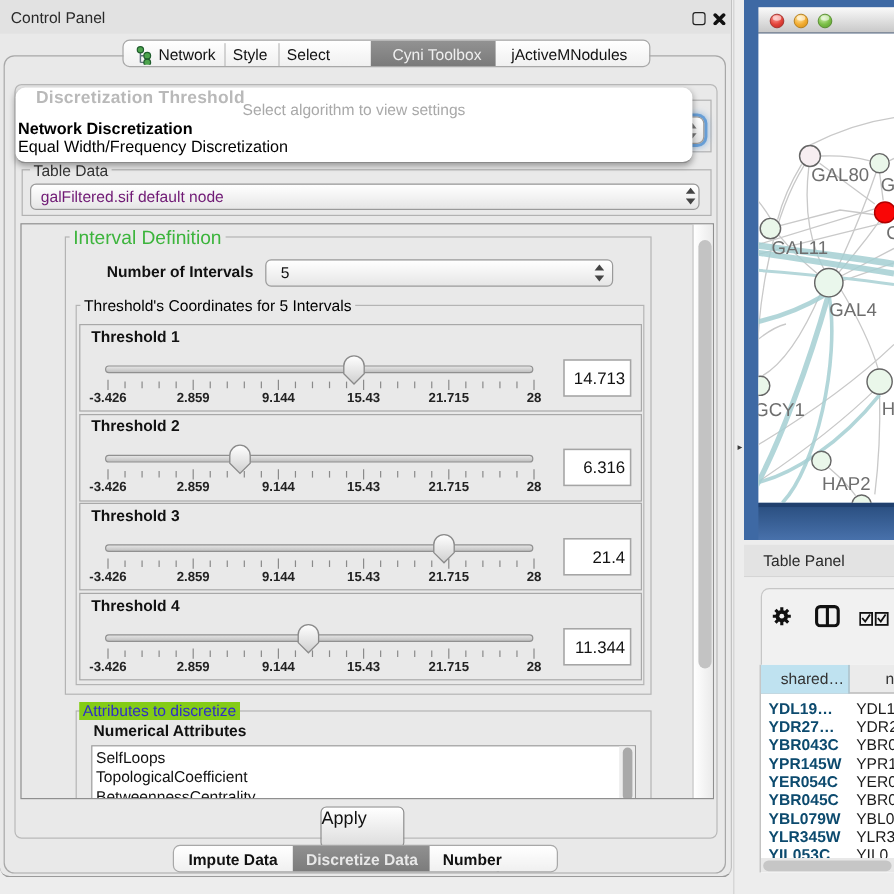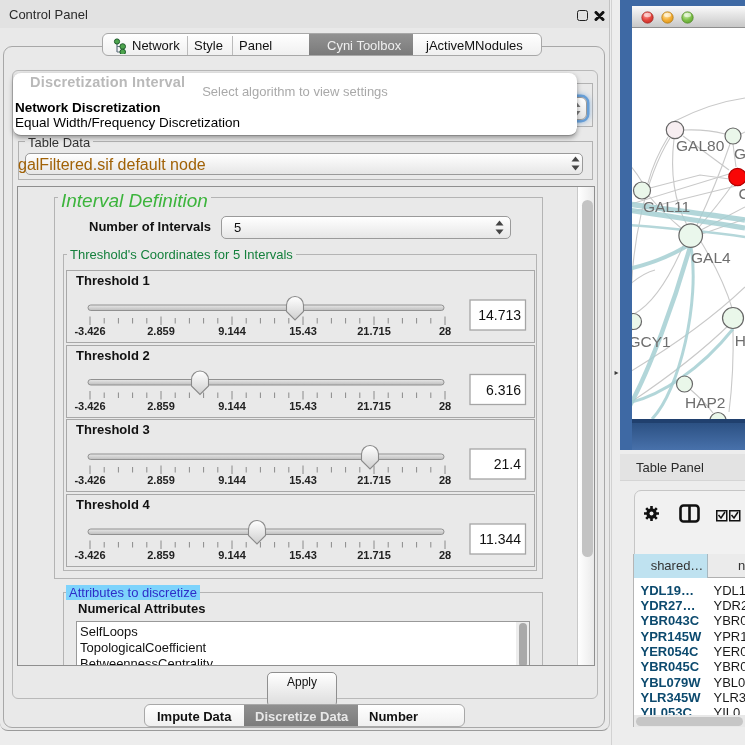--- a/index.html
+++ b/index.html
@@ -22,21 +22,21 @@
 
   <div class="abs" style="left:3px;top:46px;width:602px;height:682px;background:#e9e9e9;border:1.5px solid #a8a8a8;border-radius:9px;"></div>
   <div class="abs" style="left:12px;top:70px;width:586px;height:629px;background:#e9e9e9;border:1px solid #b9b9b9;border-radius:6px;"></div>
 
   <div class="abs" style="left:86px;top:33px;width:440px;height:23px;background:linear-gradient(#ffffff,#f0f0f0);border:1px solid #a8a8a8;border-radius:6px;overflow:hidden;font-size:13px;color:#111;margin-left:16px;">
     <div class="abs" style="left:84px;top:2px;width:1px;height:19px;background:#bbb;"></div>
     <div class="abs" style="left:129px;top:2px;width:1px;height:19px;background:#bbb;"></div>
     <div class="abs" style="left:206px;top:0;width:104px;height:23px;background:linear-gradient(#929292,#787878);"></div>
     <div class="abs" style="left:29px;top:4px;">Network</div>
     <div class="abs" style="left:91px;top:4px;text-align:center;">Style</div>
-    <div class="abs" style="left:136px;top:4px;">Panel</div>
+    <div class="abs" style="left:136px;top:4px;">Select</div>
     <div class="abs" style="left:224px;top:4px;color:#efefef;">Cyni Toolbox</div>
     <div class="abs" style="left:323px;top:4px;">jActiveMNodules</div>
 
     <svg class="abs" style="left:10px;top:3px;" width="15" height="17" viewBox="0 0 15 17">
       <path d="M4 4.5 V15 M4 9.5 H9 M4 15 H9" stroke="#60707e" stroke-width="1.2" fill="none"></path>
       <circle cx="4" cy="4.5" r="2.6" fill="#4da44d" stroke="#1f5c2d" stroke-width="1"></circle>
       <circle cx="9.7" cy="9.5" r="2.8" fill="#4da44d" stroke="#1f5c2d" stroke-width="1"></circle>
       <circle cx="9.7" cy="15" r="2.8" fill="#4da44d" stroke="#1f5c2d" stroke-width="1"></circle>
     </svg>
   </div>
@@ -46,75 +46,75 @@
   <div class="abs" style="left:22px;top:97px;width:565px;height:23px;border-radius:6px;background:linear-gradient(#ffffff,#e3e3e3);border:1px solid #9a9a9a;box-shadow:0 0 0 2.5px rgba(98,155,213,0.95), 0 0 5px 3px rgba(98,155,213,0.55);"></div>
   <svg class="abs" style="left:573px;top:102px;" width="8" height="14" viewBox="0 0 8 14">
       <path d="M4 0.5 L7.5 5 L0.5 5 Z" fill="#777"></path>
       <path d="M4 13.5 L7.5 9 L0.5 9 Z" fill="#777"></path>
     </svg>
 
   <div class="abs" style="left:18px;top:141px;width:575px;height:39px;border:1px solid #b2b2b2;"></div>
   <div class="abs" style="left:25px;top:135px;background:#e9e9e9;padding:0 3px;font-size:13px;color:#333;">Table Data</div>
 
   <div class="abs" style="left:25px;top:152.5px;width:558px;height:22.5px;border-radius:5px;background:linear-gradient(#ffffff,#e6e6e6);border:1px solid #9a9a9a;"></div>
-  <div class="abs" style="left:18px;top:156px;font-size:16px;color:#a16207;">galFiltered.sif default node</div>
+  <div class="abs" style="left:34px;top:156px;font-size:13px;color:#701a75;">galFiltered.sif default node</div>
   <svg class="abs" style="left:571px;top:156px;" width="9" height="15" viewBox="0 0 9 15">
       <path d="M4.5 0.5 L8.5 5.5 L0.5 5.5 Z" fill="#444"></path>
       <path d="M4.5 14.5 L8.5 9.5 L0.5 9.5 Z" fill="#444"></path>
     </svg>
 
   <div class="abs" style="left:17px;top:186px;width:578px;height:480px;border:1px solid #8f8f8f;background:#e9e9e9;overflow:hidden;">
 
     <div class="abs" style="left:36px;top:10px;width:489px;height:382px;border:1px solid #b4b4b4;"></div>
-    <div class="abs" style="left:40px;top:3px;background:#e9e9e9;padding:0 3px;font-size:19px;color:#3cb43c;font-style:italic;">Interval Definition</div>
+    <div class="abs" style="left:40px;top:3px;background:#e9e9e9;padding:0 3px;font-size:16px;color:#3cb43c;">Interval Definition</div>
     <div class="abs" style="left:71px;top:32px;font-size:13px;font-weight:bold;color:#111;">Number of Intervals</div>
 
     <div class="abs" style="left:203px;top:29px;width:290px;height:23px;border-radius:5px;background:linear-gradient(#ffffff,#e6e6e6);border:1px solid #9a9a9a;"></div>
     <div class="abs" style="left:216px;top:33px;font-size:13px;color:#111;">5</div>
     <svg class="abs" style="left:477px;top:33px;" width="9" height="15" viewBox="0 0 9 15">
         <path d="M4.5 0.5 L8.5 5.5 L0.5 5.5 Z" fill="#444"></path>
         <path d="M4.5 14.5 L8.5 9.5 L0.5 9.5 Z" fill="#444"></path>
       </svg>
 
     <div class="abs" style="left:45px;top:67px;width:474px;height:317px;border:1px solid #b4b4b4;"></div>
-    <div class="abs" style="left:49px;top:60px;background:#e9e9e9;padding:0 3px;font-size:13px;color:#15803d;">Threshold's Coordinates for 5 Intervals</div>
+    <div class="abs" style="left:49px;top:60px;background:#e9e9e9;padding:0 3px;font-size:13px;color:#000000;">Threshold's Coordinates for 5 Intervals</div>
 
     <div class="abs" style="left:47.5px;top:83px;width:469px;height:73px;border:1px solid #a8a8a8;background:#e9e9e9;"></div>
 
     <div class="abs" style="left:47.5px;top:157.5px;width:469px;height:73px;border:1px solid #a8a8a8;background:#e9e9e9;"></div>
 
     <div class="abs" style="left:47.5px;top:232px;width:469px;height:73px;border:1px solid #a8a8a8;background:#e9e9e9;"></div>
 
     <div class="abs" style="left:47.5px;top:307px;width:469px;height:73px;border:1px solid #a8a8a8;background:#e9e9e9;"></div>
 
     <div class="abs" style="left:45px;top:405px;width:480px;height:120px;border:1px solid #b4b4b4;"></div>
-    <div class="abs" style="left:48px;top:398px;background:#7dd3fc;padding:0 3px;font-size:13px;color:#2d2dc8;">Attributes to discretize</div>
+    <div class="abs" style="left:48px;top:398px;background:#84cc16;padding:0 3px;font-size:13px;color:#2d2dc8;">Attributes to discretize</div>
     <div class="abs" style="left:60px;top:414px;font-size:13px;font-weight:bold;color:#111;">Numerical Attributes</div>
     <div class="abs" style="left:58px;top:434px;width:454px;height:60px;background:#ffffff;border:1px solid #999;">
       <div style="padding:2px 0 0 3px;font-size:13px;color:#111;line-height:15.8px;">SelfLoops<br>TopologicalCoefficient<br>BetweennessCentrality</div>
       <div class="abs" style="right:0;top:0;width:13px;height:58px;background:#ededed;"></div>
       <div class="abs" style="right:2.5px;top:1px;width:8px;height:44px;background:#a9a9a9;border-radius:4px;"></div>
     </div>
 
     <div class="abs" style="left:559px;top:0;width:18px;height:478px;background:linear-gradient(90deg,#ffffff,#e9e9e9);border-left:1px solid #c9c9c9;"></div>
     <div class="abs" style="left:564px;top:13px;width:10.5px;height:357px;background:#c3c3c3;border-radius:5.5px;"></div>
   </div>
 
-  <div class="abs" style="left:267px;top:671.5px;width:70px;height:35px;background:linear-gradient(#ffffff,#dcdcdc);border:1px solid #8f8f8f;border-radius:5px;text-align:center;font-size:12px;color:#111;line-height:19px;">Apply</div>
+  <div class="abs" style="left:267px;top:671.5px;width:70px;height:35px;background:linear-gradient(#ffffff,#dcdcdc);border:1px solid #8f8f8f;border-radius:5px;font-size:15px;color:#111;line-height:19px;">Apply</div>
 
   <div class="abs" style="left:144px;top:703.5px;width:320.5px;height:23.5px;background:linear-gradient(#ffffff,#f0f0f0);border:1px solid #a8a8a8;border-radius:6px;overflow:hidden;font-size:13px;color:#111;">
     <div class="abs" style="left:99px;top:0;width:114px;height:23.5px;background:linear-gradient(#909090,#7a7a7a);"></div>
     <div class="abs" style="left:12px;top:4px;font-weight:bold;">Impute Data</div>
     <div class="abs" style="left:110px;top:4px;color:#e8e8e8;font-weight:bold;">Discretize Data</div>
     <div class="abs" style="left:224px;top:4px;font-weight:bold;">Number Network</div>
   </div>
 </div>
 
 <div class="abs" style="left:13px;top:73px;width:564px;height:63px;background:#ffffff;border-radius:8px;border-bottom:1px solid #8a8a8a;box-shadow:0 2px 5px rgba(0,0,0,0.35);"></div>
-<div class="abs" style="left:30px;top:74px;font-size:14.5px;font-weight:bold;color:#b9b9b9;letter-spacing:0.2px;">Discretization Interval</div>
+<div class="abs" style="left:30px;top:74px;font-size:14.5px;font-weight:bold;color:#b9b9b9;letter-spacing:0.2px;">Discretization Threshold</div>
 <div class="abs" style="left:13px;top:84px;width:564px;text-align:center;font-size:13px;color:#a9a9a9;">Select algorithm to view settings</div>
 <div class="abs" style="left:15px;top:100px;font-size:13.5px;font-weight:bold;color:#000;">Network Discretization</div>
 <div class="abs" style="left:15px;top:114.5px;font-size:13.5px;color:#000;">Equal Width/Frequency Discretization</div>
 
 <div class="abs" style="left:611px;top:0;width:1px;height:745px;background:#d2d2d2;"></div>
 
 <div class="abs" style="left:614.5px;top:367.5px;font-size:8px;color:#3a3a3a;">▸</div>
 
 <div class="abs" style="left:620px;top:0;width:125px;height:450px;background:#3e69a4;">
 

